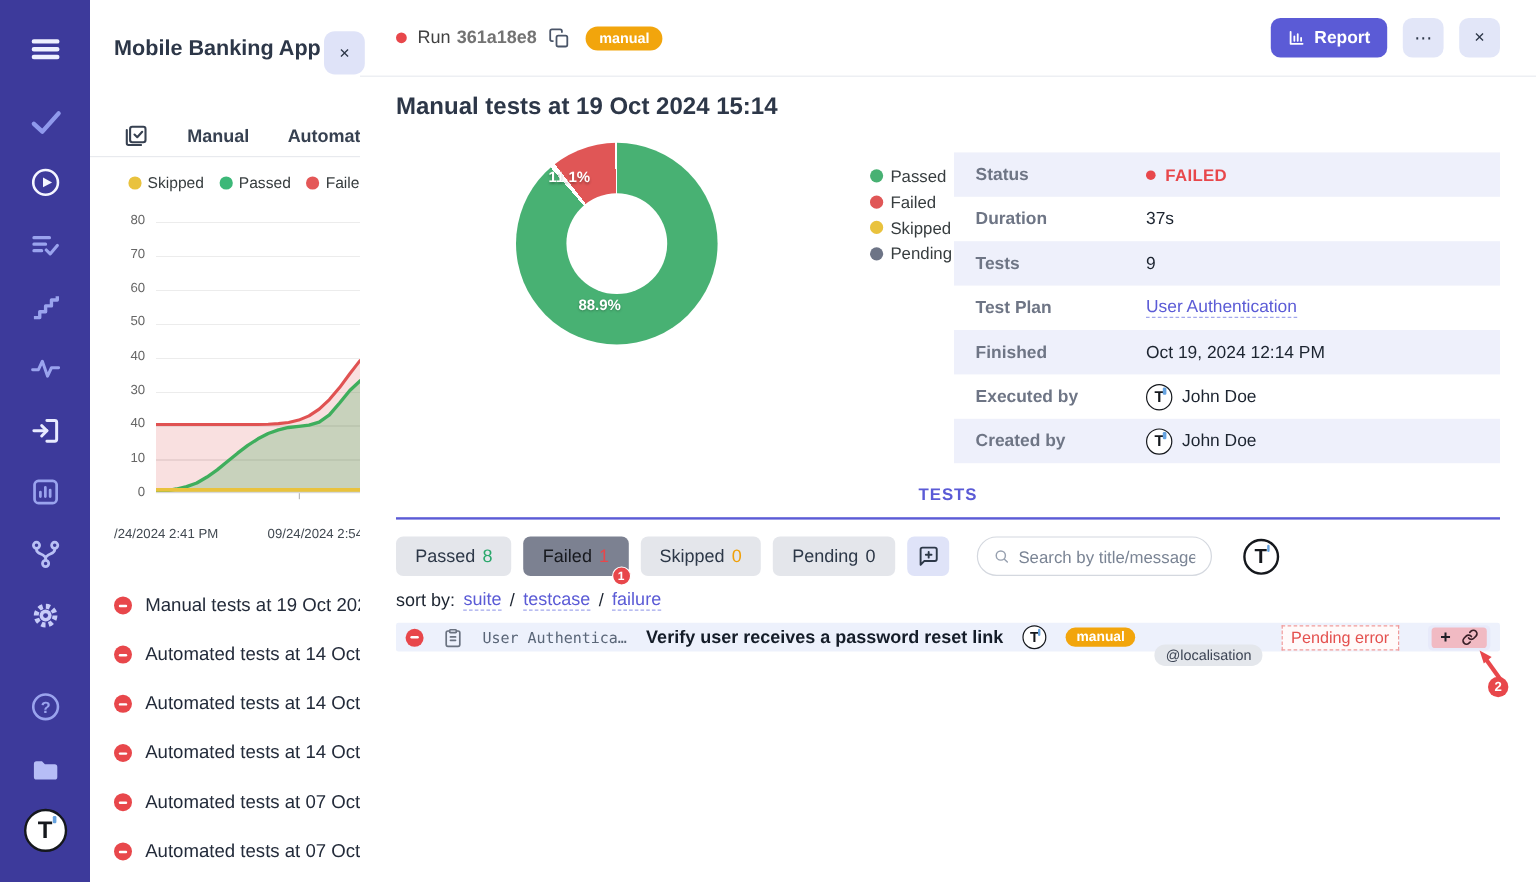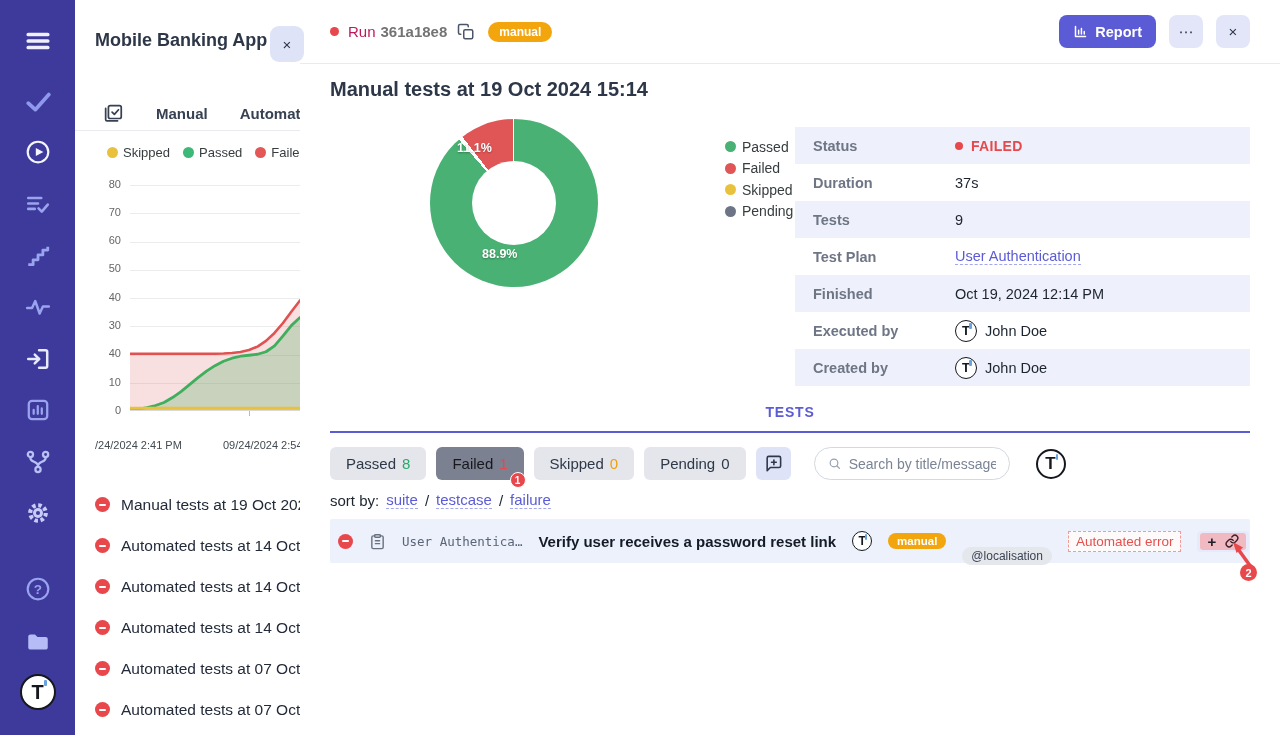--- a/index.html
+++ b/index.html
@@ -35,21 +35,21 @@
   .minus { flex:0 0 auto; width:15px; height:15px; border-radius:50%; background:#e8474b; display:inline-flex; align-items:center; justify-content:center; }
   .minus::after { content:""; width:7px; height:2px; background:#fff; border-radius:1px; }
 
   
   .drawer-close { position:absolute; left:270px; top:26px; width:34px; height:36px; background:#dfe3f8; border-radius:9px; display:flex; align-items:center; justify-content:center; font-size:15px; color:#2d3748; cursor:pointer; z-index:6; }
 
   
   .main { position:absolute; left:300px; top:0; width:980px; height:735px; background:#fff; z-index:5; }
   .mheader { position:absolute; top:0; left:0; right:0; height:64px; border-bottom:1px solid #e9ebf0; display:flex; align-items:center; padding:0 30px; }
   .rdot { width:9px; height:9px; border-radius:50%; background:#e8474b; margin-right:9px; }
-  .runlabel { font-size:15px; color:#be185d; margin-right:5px; }
+  .runlabel { font-size:15px; color:#404040; margin-right:5px; }
   .runid { font-size:15px; font-weight:700; color:#737373; margin-right:9px; }
   .copy-btn { width:20px; height:20px; display:flex; align-items:center; justify-content:center; cursor:pointer; margin-right:12px; }
   .pill-manual { background:#f2a50c; color:#fff; font-size:12px; font-weight:700; padding:3px 11px; border-radius:11px; }
   .hright { margin-left:auto; display:flex; align-items:center; gap:13px; }
   .btn-report { background:#5b5bd6; color:#fff; border:none; font-family:inherit; font-size:14.5px; font-weight:600; border-radius:8px; height:33px; padding:0 14px; display:flex; align-items:center; gap:7px; cursor:pointer; }
   .btn-sq { width:34px; height:33px; background:#e2e6f8; border:none; border-radius:8px; font-size:15px; color:#2d3748; display:flex; align-items:center; justify-content:center; cursor:pointer; font-family:inherit; }
 
   .run-title { position:absolute; top:78px; left:30px; font-size:20px; font-weight:700; color:#2d3748; }
 
   
@@ -96,21 +96,21 @@
   .search { margin-left:13px; width:196px; height:33px; border:1px solid #d4d8df; border-radius:17px; background:#fff; display:flex; align-items:center; gap:8px; padding:0 13px; }
   .search input { border:none; outline:none; width:100%; font-family:inherit; font-size:14px; color:#333; background:transparent; }
   .search input::placeholder { color:#7a8494; }
   .frow .t-avatar { margin-left:16px; cursor:pointer; }
 
   
   .sortrow { position:absolute; top:491px; left:30px; font-size:15px; color:#1c2430; display:flex; gap:7px; align-items:center; }
   .sortlink { color:#5b5bd6; border-bottom:1px dashed #a3a8ec; cursor:pointer; }
 
   
-  .trow { position:absolute; top:519px; left:30px; width:920px; height:44px; background:#edf1fc; border-radius:2px; display:flex; align-items:center; gap:16px; padding:0 8px; cursor:pointer; }
+  .trow { position:absolute; top:519px; left:30px; width:920px; height:24px; background:#edf1fc; border-radius:2px; display:flex; align-items:center; gap:16px; padding:0 8px; cursor:pointer; }
   .suite { font-family:"DejaVu Sans Mono", monospace; font-size:12.5px; color:#5a6678; white-space:nowrap; }
   .ttitle { font-size:15px; font-weight:600; color:#141c28; white-space:nowrap; }
   .tag { background:#e4e7ec; color:#3c4454; font-size:12px; border-radius:10px; padding:2px 9px; white-space:nowrap;margin-top:30px; }
   .pill-sm { background:#f2a50c; color:#fff; font-size:11.5px; font-weight:700; padding:2px 9px; border-radius:10px; }
   .err { color:#e4504e; font-size:13.5px; background:#fffafa; border:1px dashed #f09a9a; padding:2px 7px; white-space:nowrap; }
   .ricons { margin-left:auto; background:#e7eafa; border-radius:4px; padding:2px 3px; display:flex; }
   .ricons-in { background:#f1bac3; border-radius:3px; display:flex; align-items:center; gap:9px; padding:1px 7px; }
   .plus-g { font-size:15px; font-weight:600; color:#202028; cursor:pointer; line-height:1; }
   .link-ic { cursor:pointer; display:flex; }
 
@@ -435,21 +435,21 @@
           <path d="M9 11h6M9 15h6"></path>
         </svg>
     </span>
     <span class="suite">User Authentica…</span>
     <span class="ttitle">Verify user receives a password reset link</span>
     <span class="t-avatar s20">
         <span>T</span>
       </span>
     <span class="pill-sm">manual</span>
     <span class="tag">@localisation</span>
-    <span class="err">Automated error</span>
+    <span class="err">Pending error</span>
     <span class="ricons">
       <span class="ricons-in">
         <span class="plus-g">+</span>
         <span class="link-ic">
           <svg viewBox="0 0 24 24" width="14" height="14" stroke="#3a2028" stroke-width="2.4" fill="none" stroke-linecap="round" stroke-linejoin="round">
               <path d="M10 13a5 5 0 0 0 7.54.54l3-3a5 5 0 0 0-7.07-7.07l-1.72 1.71"></path>
               <path d="M14 11a5 5 0 0 0-7.54-.54l-3 3a5 5 0 0 0 7.07 7.07l1.71-1.71"></path>
             </svg>
         </span>
       </span>

